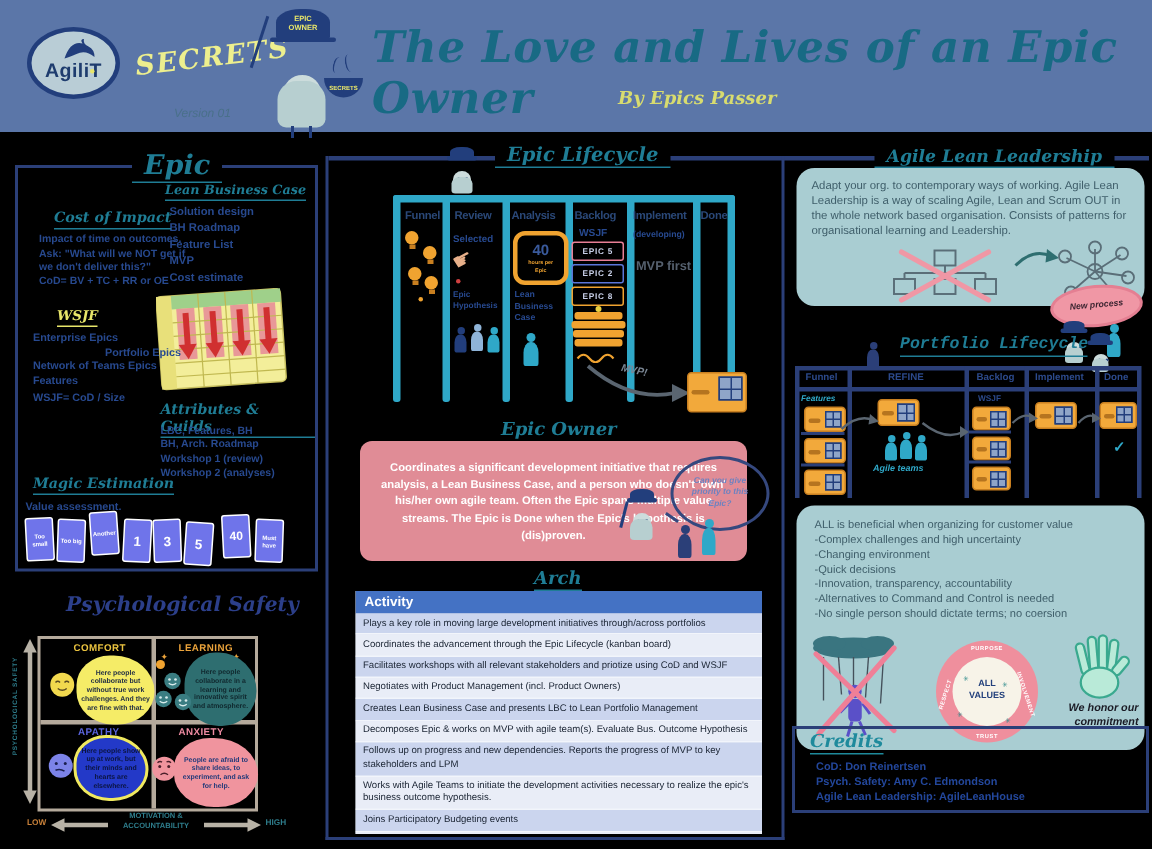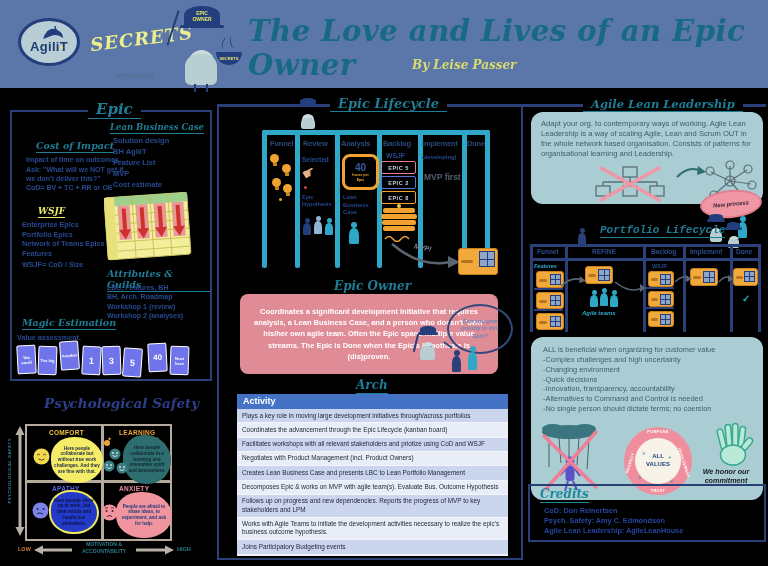--- a/index.html
+++ b/index.html
@@ -95,32 +95,32 @@
 
       <div class="abs" style="left:46px;top:48px;width:26px;height:13px;background:#223e7c;border-radius:0 0 14px 14px;
                   display:flex;align-items:center;justify-content:center;">
         <span style="font-size:4px;color:#e8e66a;font-weight:bold;">SECRETS</span>
       </div>
       <div class="abs" style="left:52px;top:34px;width:5px;height:11px;border-left:1.6px solid #223e7c;border-radius:50%;transform:rotate(14deg);"></div>
       <div class="abs" style="left:60px;top:32px;width:5px;height:12px;border-left:1.6px solid #223e7c;border-radius:50%;transform:rotate(-10deg);"></div>
     </div>
 
     <div class="abs hw" style="left:248px;top:14px;width:515px;font-size:29px;color:#186a84;letter-spacing:.5px;">The Love and Lives of an Epic Owner</div>
-    <div class="abs hw" style="left:412px;top:58px;font-size:12px;color:#d8dc6f;">By Leise Passer</div>
+    <div class="abs hw" style="left:412px;top:58px;font-size:12px;color:#d8dc6f;">By Epics Passer</div>
   </div>
 
   <div class="rule" style="left:219px;top:104px;width:547px;"></div>
 
   <div class="panel-border" style="left:10px;top:110px;width:198px;height:267px;">
-    <div class="abs hw hw-u" style="left:76px;top:-12px;background:#000;padding:0 8px;font-size:15px;">Epic</div>
+    <div class="abs hw hw-u" style="left:76px;top:-12px;background:#000;padding:0 8px;font-size:18px;">Epic</div>
 
     <div class="abs hw hw-u" style="left:98px;top:10px;font-size:8.5px;">Lean Business Case</div>
     <div class="abs" style="left:101px;top:24px;font-size:7.5px;line-height:1.45;">
       <span class="navy" style="display:block;">Solution design</span>
-      <span class="navy" style="display:block;">BH AgiliT</span>
+      <span class="navy" style="display:block;">BH Roadmap</span>
       <span class="navy" style="display:block;">Feature List</span>
       <span class="navy" style="display:block;">MVP</span>
       <span class="navy" style="display:block;">Cost estimate</span>
     </div>
 
     <div class="abs hw hw-u" style="left:24px;top:28px;font-size:9.5px;">Cost of Impact</div>
     <div class="abs navy" style="left:14px;top:44px;width:100px;font-size:7px;">Impact of time on outcomes.</div>
     <div class="abs navy" style="left:14px;top:53px;width:104px;font-size:7px;line-height:1.3;">Ask: "What will we NOT get if we don't deliver this?"</div>
     <div class="abs navy" style="left:14px;top:72px;width:104px;font-size:7px;">CoD= BV + TC + RR or OE</div>
 
@@ -152,21 +152,21 @@
             <polygon points="51,36 63,36 57,46"></polygon>
           <rect x="73" y="15" width="4" height="22"></rect>
             <polygon points="69,36 81,36 75,46"></polygon>
         </g>
       </g>
     </svg>
 
     <div class="abs hw hw-u" style="left:26px;top:94px;font-size:9px;color:#e8e66a;border-color:#e8e66a;">WSJF</div>
     <div class="abs" style="left:10px;top:108px;font-size:7.2px;line-height:1.35;">
       <span class="navy" style="display:block;">Enterprise Epics</span>
-      <span class="navy" style="display:block;">Portfolio Epics</span>
+      <span class="navy" style="display:block;margin-left:48px;">Portfolio Epics</span>
       <span class="navy" style="display:block;">Network of Teams Epics</span>
       <span class="navy" style="display:block;">Features</span>
     </div>
     <div class="abs navy" style="left:10px;top:148px;font-size:7.2px;">WSJF= CoD / Size</div>
 
     <div class="abs hw hw-u" style="left:95px;top:156px;font-size:9.5px;">Attributes &amp; Guilds</div>
     <div class="abs" style="left:95px;top:171px;font-size:7px;line-height:1.35;">
       <span class="navy" style="display:block;">LBC, Features, BH</span>
       <span class="navy" style="display:block;">BH, Arch. Roadmap</span>
       <span class="navy" style="display:block;">Workshop 1 (review)</span>
@@ -662,21 +662,21 @@
     <svg class="abs" style="left:180px;top:84px;" width="46" height="46" viewBox="0 0 46 46">
       <g fill="#b9ead8" stroke="#3aa98f" stroke-width="1.5">
         <rect x="8" y="8" width="5.5" height="21" rx="2.8" transform="rotate(-14 10 18)"></rect>
         <rect x="15" y="3.5" width="5.5" height="25" rx="2.8" transform="rotate(-5 18 16)"></rect>
         <rect x="21.5" y="2.5" width="5.5" height="26" rx="2.8"></rect>
         <rect x="28" y="5.5" width="5.5" height="23" rx="2.8" transform="rotate(7 31 17)"></rect>
         <rect x="33" y="16" width="6" height="14" rx="3" transform="rotate(40 36 23)"></rect>
         <ellipse cx="22" cy="34" rx="12.5" ry="10"></ellipse>
       </g>
     </svg>
-    <div class="abs" style="left:162px;top:130px;width:66px;text-align:center;font-size:7.2px;font-weight:bold;font-style:italic;color:#1a1a24;line-height:1.25;">We honor our commitment</div>
+    <div class="abs" style="left:162px;top:130px;width:66px;text-align:right;font-size:7.2px;font-weight:bold;font-style:italic;color:#1a1a24;line-height:1.25;">We honor our commitment</div>
   </div>
 
   <div class="panel-border" style="left:528px;top:484px;width:234px;height:54px;">
     <div class="abs hw hw-u" style="left:10px;top:1px;font-size:12px;color:#1e8a9c;border-color:#1e8a9c;">Credits</div>
     <div class="abs" style="left:14px;top:20px;font-size:7.3px;line-height:1.4;">
       <span style="display:block;color:#23479c;font-weight:bold;">CoD: Don Reinertsen</span>
       <span style="display:block;color:#23479c;font-weight:bold;">Psych. Safety: Amy C. Edmondson</span>
       <span style="display:block;color:#23479c;font-weight:bold;">Agile Lean Leadership: AgileLeanHouse</span>
     </div>
   </div>

